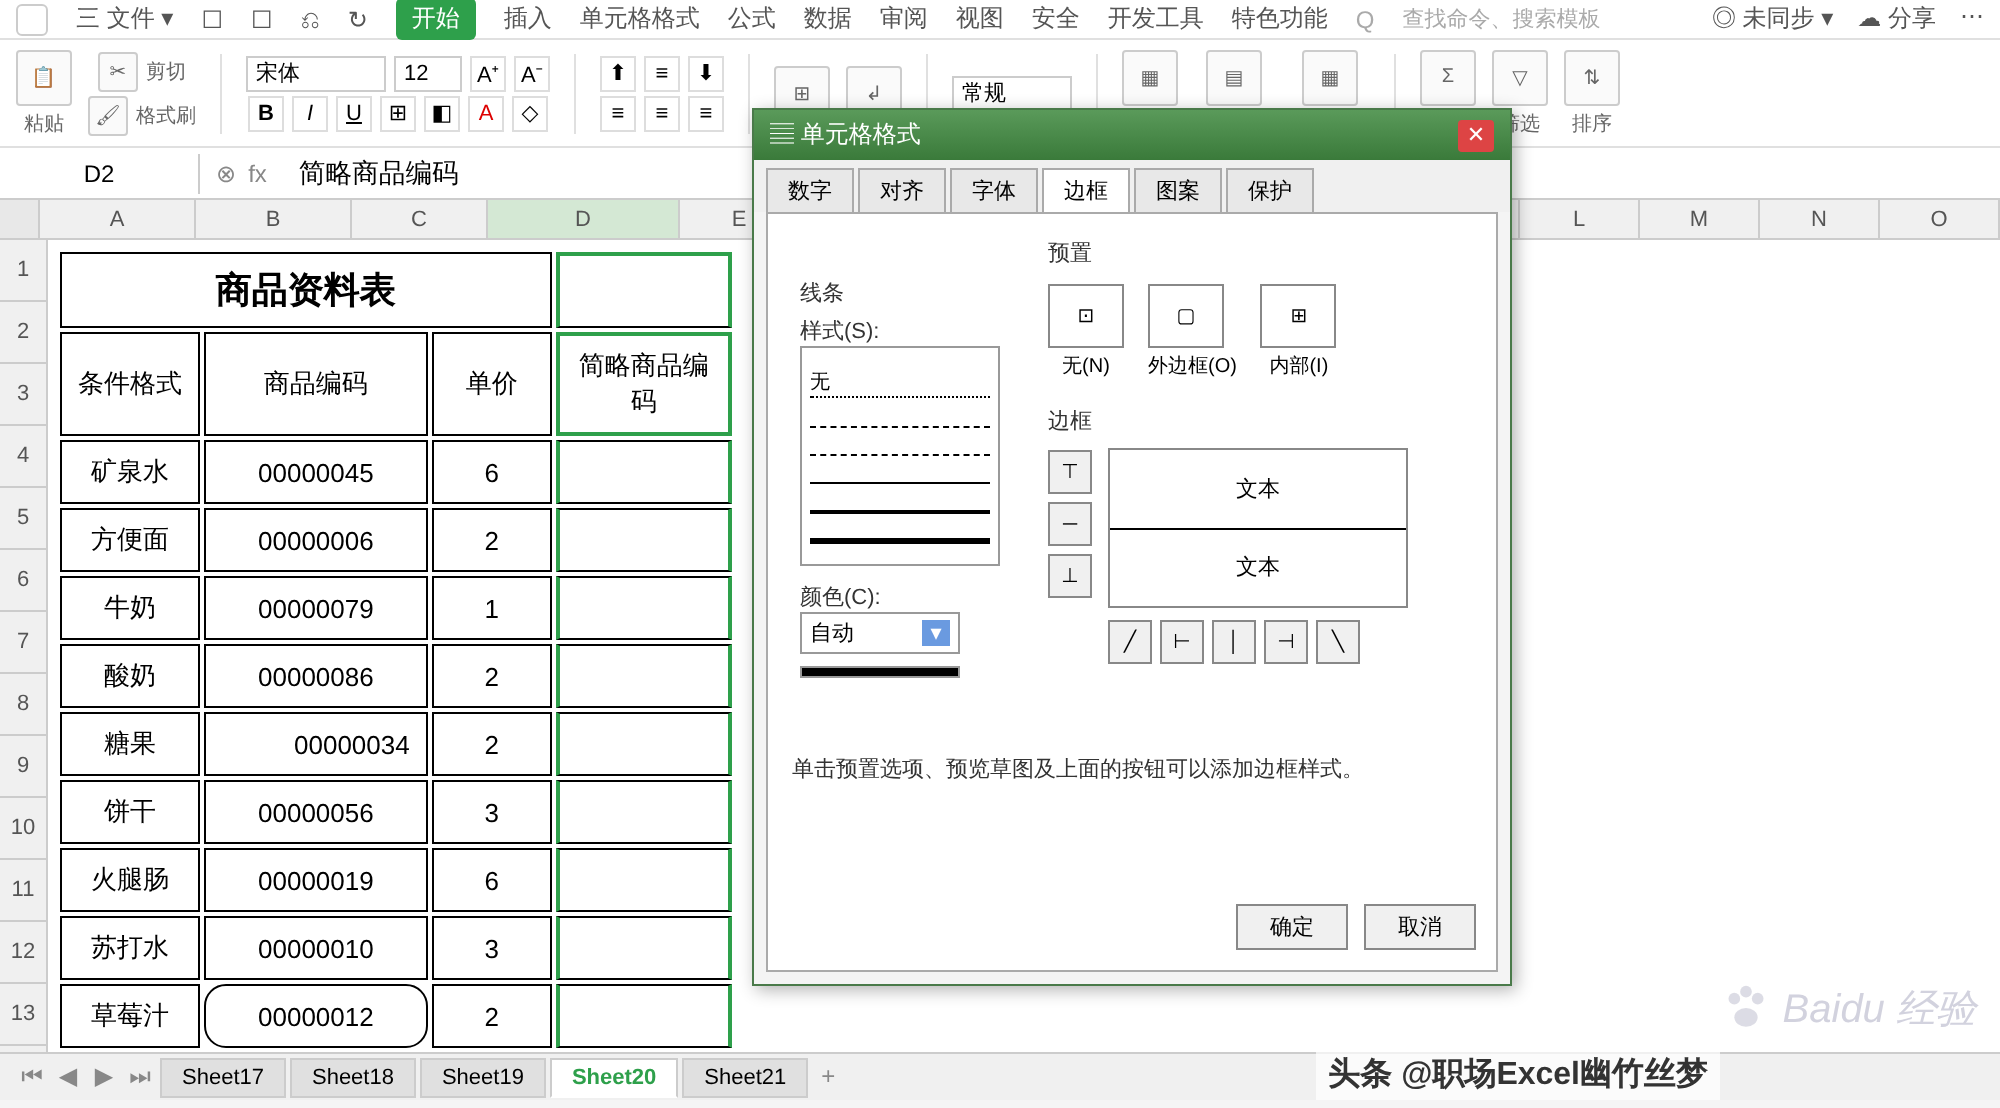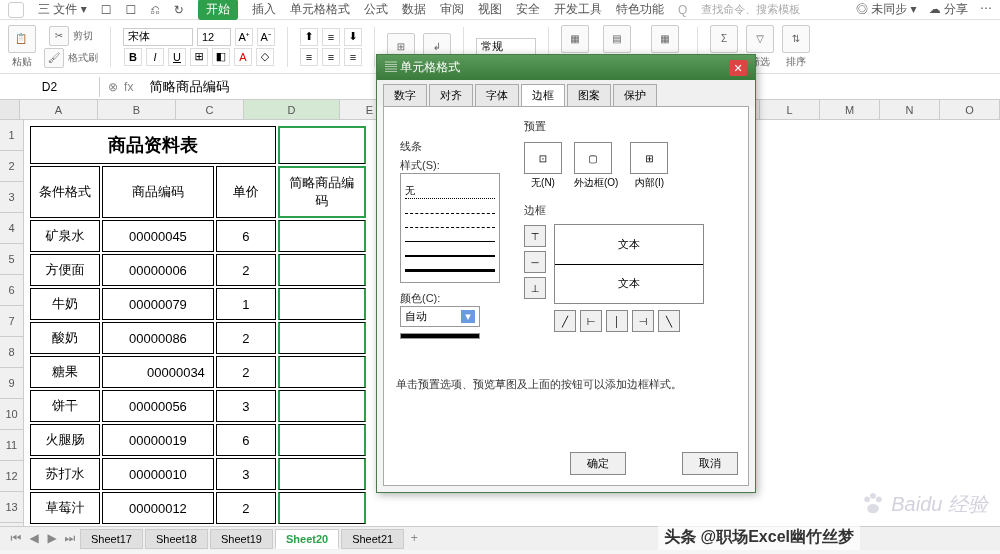--- a/index.html
+++ b/index.html
@@ -69,21 +69,21 @@
 .preset-icon { width: 38px; height: 32px; border: 1px solid #888; margin-bottom: 2px; display: flex; align-items: center; justify-content: center; background: #fff; }
 .border-area { position: absolute; left: 140px; top: 96px; }
 .preview-box { border: 1px solid #888; width: 150px; height: 80px; margin: 6px 0 6px 30px; display: flex; flex-direction: column; }
 .preview-half { flex: 1; display: flex; align-items: center; justify-content: center; font-size: 11px; border-bottom: 1px solid #000; }
 .preview-half:last-child { border-bottom: none; }
 .side-btns { position: absolute; display: flex; flex-direction: column; gap: 4px; }
 .side-btn { width: 22px; height: 22px; border: 1px solid #888; background: #f0f0f0; cursor: pointer; display: flex; align-items: center; justify-content: center; font-size: 10px; }
 .bottom-btns { display: flex; gap: 4px; margin-left: 30px; }
 .hint { font-size: 11px; color: #333; position: absolute; left: 12px; top: 270px; }
 .dlg-footer { position: absolute; bottom: 10px; right: 10px; display: flex; gap: 8px; }
-.dlg-btn { padding: 3px 16px; border: 1px solid #888; background: #f0f0f0; font-size: 11px; cursor: pointer; margin-left: 48px; }
+.dlg-btn { padding: 3px 16px; border: 1px solid #888; background: #f0f0f0; font-size: 11px; cursor: pointer; }
 
 .watermark { position: absolute; right: 12px; bottom: 36px; color: rgba(180,180,200,0.6); font-size: 20px; font-style: italic; display: flex; align-items: center; gap: 4px; }
 .paw { width: 28px; height: 28px; opacity: 0.5; }
 .attribution { position: absolute; right: 140px; bottom: 4px; color: #333; font-size: 16px; font-weight: bold; background: rgba(255,255,255,0.7); padding: 2px 6px; }
 </style>
 </head>
 <body>
 
 <div class="menubar">
   <div class="logo"></div>
@@ -307,21 +307,21 @@
               <td style="width: 88px; border-left: 2px solid rgb(46, 160, 75); border-right: 2px solid rgb(46, 160, 75);"></td>
             </tr>
             <tr>
               <td style="width: 70px;">苏打水</td>
               <td style="width: 70px;">00000010</td>
               <td style="width: 60px;">3</td>
               <td style="width: 88px; border-left: 2px solid rgb(46, 160, 75); border-right: 2px solid rgb(46, 160, 75);"></td>
             </tr>
             <tr>
               <td style="width: 70px;">草莓汁</td>
-              <td style="width: 70px;">00000012</td>
+              <td style="width: 70px; border-radius: 11px;">00000012</td>
               <td style="width: 60px;">2</td>
               <td style="width: 88px; border-left: 2px solid rgb(46, 160, 75); border-right: 2px solid rgb(46, 160, 75);"></td>
             </tr>
           </tbody>
       </table>
     </div>
   </div>
 </div>
 
 <div class="sheet-tabs">

